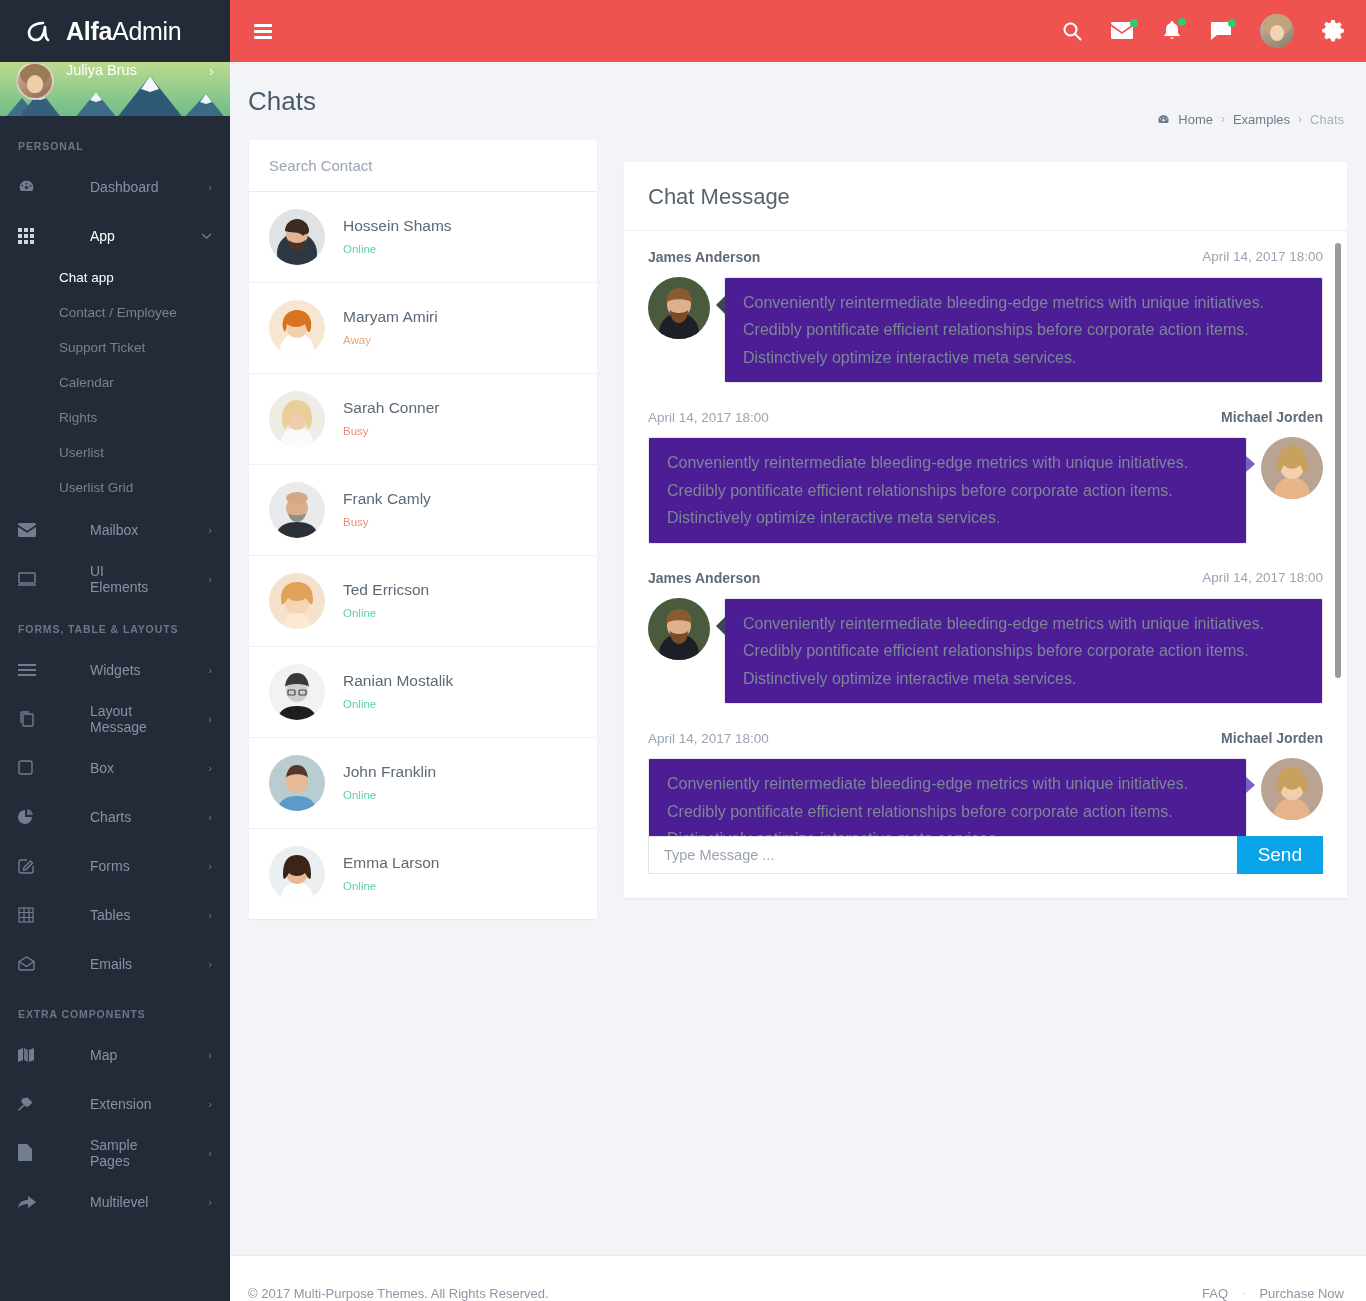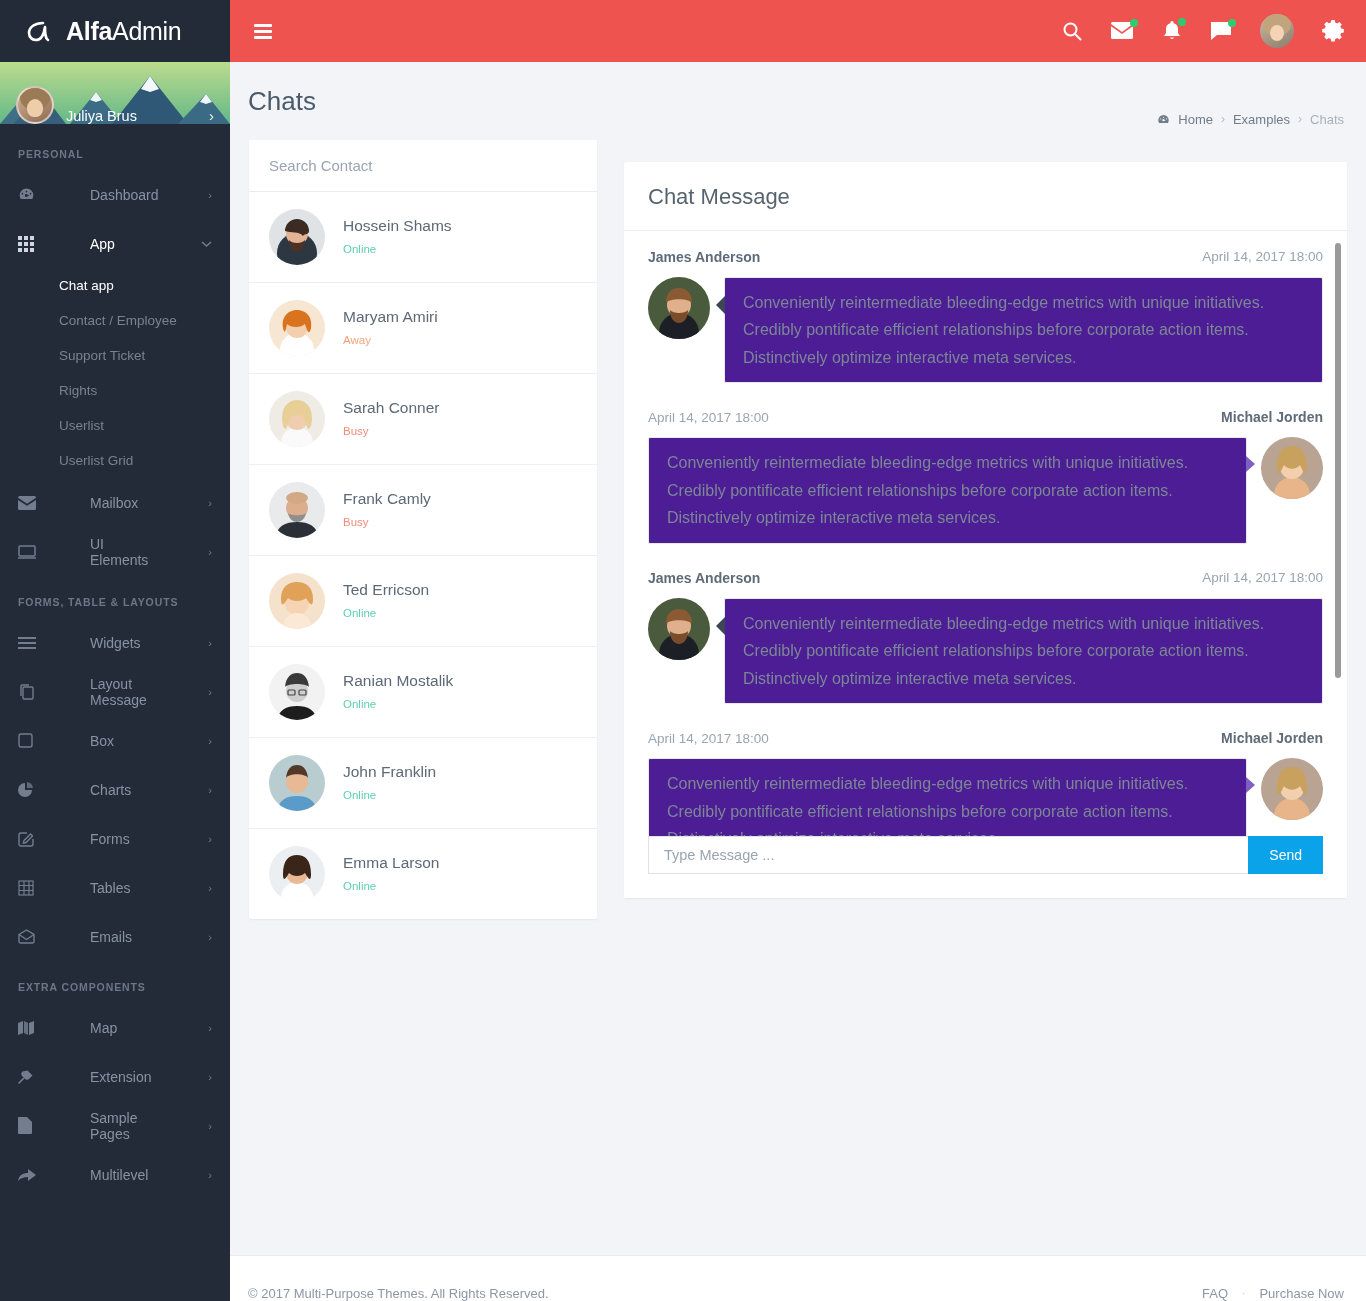--- a/index.html
+++ b/index.html
@@ -20,21 +20,21 @@
     height: 62px; background: #242b38;
     display: flex; align-items: center; padding-left: 22px; gap: 14px;
   }
   .brand-logo { width: 30px; height: 30px; display:flex; align-items:center; justify-content:center; }
   .brand-logo svg { display:block; }
   .brand-text { font-size: 25px; color:#fff; letter-spacing: -0.3px; }
   .brand-text b { font-weight: 700; }
   .brand-text span { font-weight: 300; }
 
   .profile {
-    height: 62px; position: relative; display:flex; align-items:flex-end;
+    height: 54px; position: relative; display:flex; align-items:flex-start;
     padding: 0 16px; gap: 12px; overflow: hidden;
     background: linear-gradient(160deg,#a8d98b 0%, #7cc47f 35%, #5bb municipal 60%, #4aa97d 100%);
   }
   .profile-bg { position:absolute; inset:0; }
   .profile-av {
     width: 38px; height: 38px; border-radius: 50%;
     position: relative; z-index: 2; overflow: hidden;
     border: 2px solid rgba(255,255,255,.55);
     background: linear-gradient(150deg,#d8b89a,#8c6a52);
   }
@@ -148,21 +148,21 @@
   .composer {
     display:flex; padding: 0 24px 24px; gap:0; position:relative; background:#fff;
   }
   .composer input {
     flex:1; height:38px; border:1px solid #dfe2e7; border-right:0; outline:0;
     padding: 0 15px; font-size:14.5px; color:#5b6775; font-family:"Liberation Sans", sans-serif;
   }
   .composer input::placeholder { color:#9aa4b2; }
   .send-btn {
     height:38px; padding: 0 21px; background:#0aa2e8; color:#fff; border:0;
-    font-size:14px; cursor:pointer; font-family:"Liberation Sans", sans-serif;
+    font-size:19px; cursor:pointer; font-family:"Liberation Sans", sans-serif;
   }
 
   .footer {
     margin-top:auto; height: 46px; background:#fff; border-top:1px solid #e9ebef;
     display:flex; align-items:flex-end; padding: 0 22px 0 18px; font-size:13px; color:#8d97a4;
   }
   .footer .links { margin-left:auto; display:flex; align-items:center; gap:14px; }
   .footer .links a { color:#8d97a4; text-decoration:none; }
   .footer .links .d { color:#c3c9d2; font-size:10px; }
 </style>
@@ -251,20 +251,23 @@
       <div class="sub-item active">
         <span>Chat app</span>
       </div>
       <div class="sub-item">
         <span>Contact / Employee</span>
       </div>
       <div class="sub-item">
         <span>Support Ticket</span>
       </div>
       <div class="sub-item">
+        <span>Calendar</span>
+      </div>
+      <div class="sub-item">
         <span>Rights</span>
       </div>
       <div class="sub-item">
         <span>Userlist</span>
       </div>
       <div class="sub-item">
         <span>Userlist Grid</span>
       </div>
 
       <div class="nav-item">

